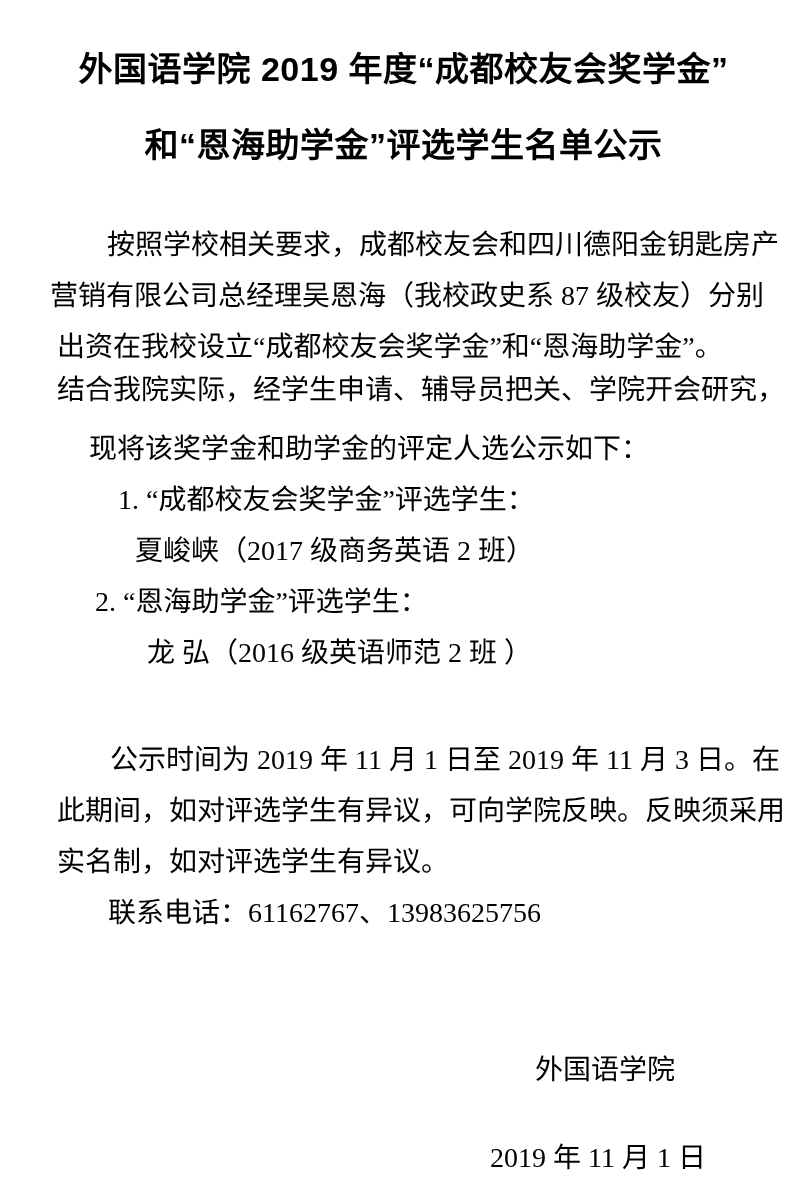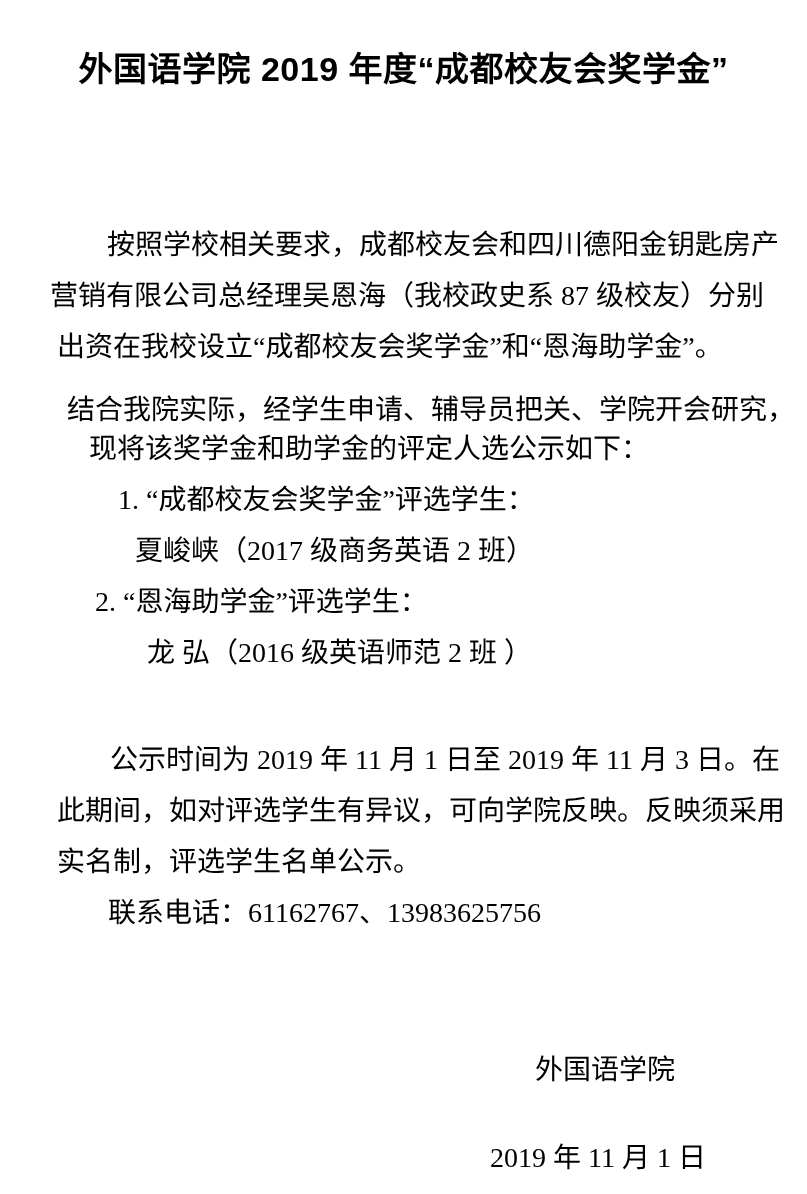--- a/index.html
+++ b/index.html
@@ -36,21 +36,21 @@
     position: absolute;
     font-size: 28px;
     line-height: 1;
     white-space: pre;
     letter-spacing: 0;
   }
   
   .p1-0 { top: 231px; left: 107px; }
   .p1-1 { top: 282px; left: 50px;  }
   .p1-2 { top: 333px; left: 57px;  }
-  .p1-3 { top: 396px; left: 57px; margin-left: 10px;  }
+  .p1-3 { top: 376px; left: 57px;  }
   .p1-4 { top: 435px; left: 57px; margin-left: 32px;  }
   
   .li1h { top: 486px; left: 110px; margin-left: 8px; }
   .li1s { top: 537px; left: 135px; }
   .li2h { top: 588px; left: 95px;  }
   .li2s { top: 639px; left: 147px; text-align: center; }
   
   .p2-0 { top: 746px; left: 110px; }
   .p2-1 { top: 797px; left: 57px;  }
   .p2-2 { top: 848px; left: 57px;  }
@@ -59,34 +59,35 @@
   .sig  { top: 1056px; left: 535px; }
   .date { top: 1108px; left: 490px; margin-top: 36px; }
 </style>
 </head>
 <body>
 
 <div class="page">
 
   <div class="title-line t1">外国语学院 2019 年度“成都校友会奖学金”</div>
 
+  <div class="title-line t2">和“恩海助学金”评选学生名单公示</div>
 
   <div class="line p1-0">按照学校相关要求，成都校友会和四川德阳金钥匙房产</div>
   <div class="line p1-1">营销有限公司总经理吴恩海（我校政史系 87 级校友）分别</div>
   <div class="line p1-2">出资在我校设立“成都校友会奖学金”和“恩海助学金”。</div>
   <div class="line p1-3">结合我院实际，经学生申请、辅导员把关、学院开会研究，</div>
   <div class="line p1-4">现将该奖学金和助学金的评定人选公示如下：</div>
 
   <div class="line li1h">1. “成都校友会奖学金”评选学生：</div>
   <div class="line li1s">夏峻峡（2017 级商务英语 2 班）</div>
   <div class="line li2h">2. “恩海助学金”评选学生：</div>
   <div class="line li2s">龙 弘（2016 级英语师范 2 班 ）</div>
 
   <div class="line p2-0">公示时间为 2019 年 11 月 1 日至 2019 年 11 月 3 日。在</div>
   <div class="line p2-1">此期间，如对评选学生有异议，可向学院反映。反映须采用</div>
-  <div class="line p2-2">实名制，评选学生名单公示。</div>
+  <div class="line p2-2">实名制，如对评选学生有异议。</div>
 
   <div class="line contact">联系电话：61162767、13983625756</div>
 
   <div class="line sig">外国语学院</div>
   <div class="line date">2019 年 11 月 1 日</div>
 
 </div>
 
 </body></html>

